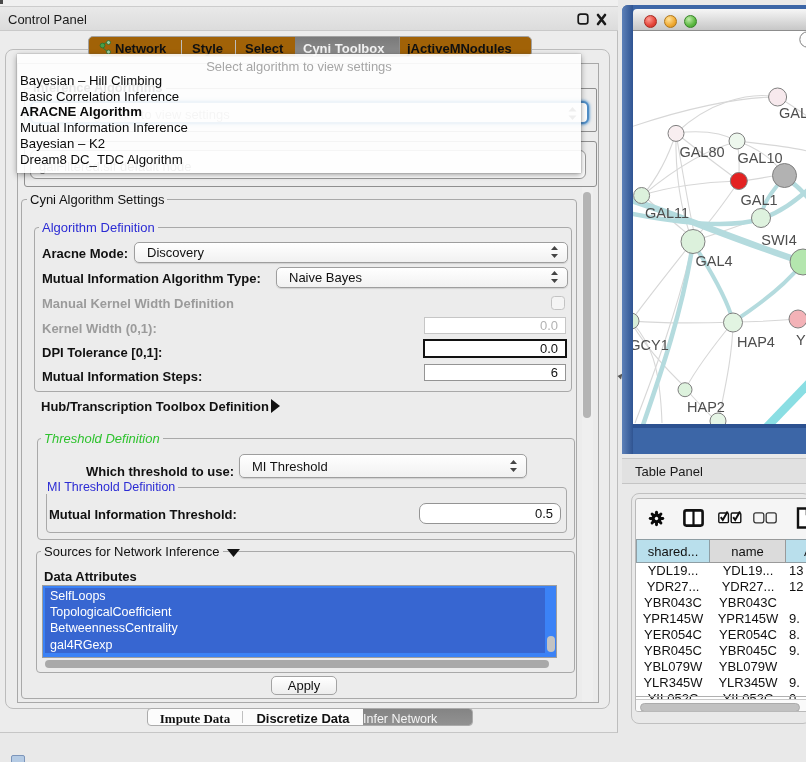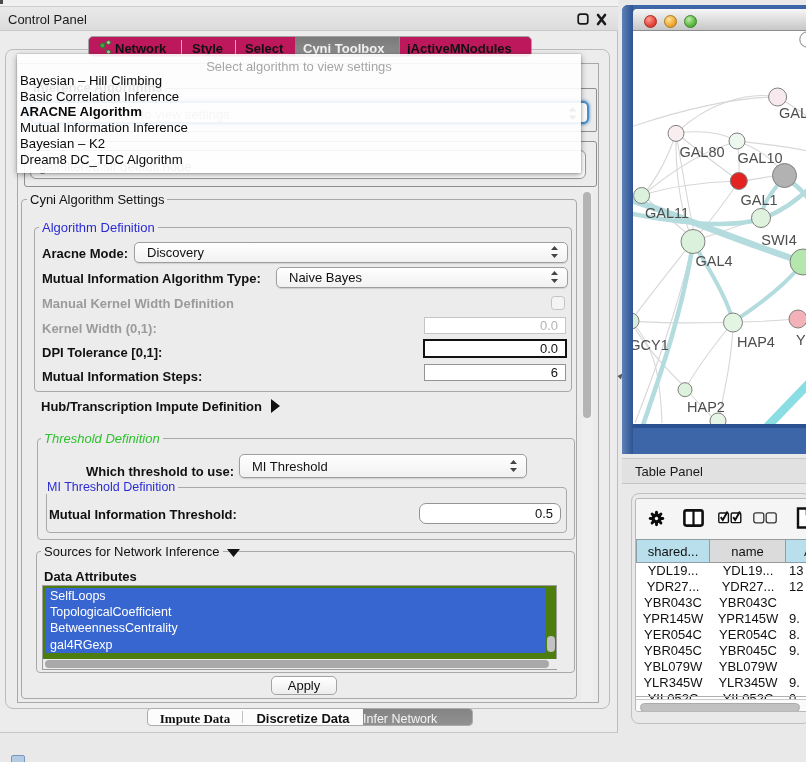--- a/index.html
+++ b/index.html
@@ -27,21 +27,21 @@
 <div class="abs" style="left:8px;top:12px;font-size:13px;color:#1a1a1a;">Control Panel</div>
 <div class="abs" style="left:0;top:0;width:3px;height:4px;background:#4a4a4a;"></div>
 
 <svg class="abs" style="left:577px;top:13px;" width="32" height="13" viewBox="0 0 32 13">
  <rect x="1.2" y="1.2" width="9.6" height="9.6" rx="2.4" fill="none" stroke="#1a1a1a" stroke-width="1.7"></rect>
  <path d="M21 2 L28 11 M28 2 L21 11" stroke="#1a1a1a" stroke-width="2.6" stroke-linecap="round"></path>
 </svg>
 
 <div class="abs" style="left:5px;top:49px;width:605px;height:660px;border:1px solid #bcbcbc;border-radius:8px;background:#ececec;box-sizing:border-box;"></div>
 
-<div class="abs" style="left:88px;top:36px;width:444px;height:21px;border:1px solid #a2a2a2;border-radius:5px;background:#be185d;box-sizing:border-box;overflow:hidden;">
+<div class="abs" style="left:88px;top:36px;width:444px;height:21px;border:1px solid #a2a2a2;border-radius:5px;background:#a16207;box-sizing:border-box;overflow:hidden;">
  <div class="abs" style="left:206px;top:0;width:104px;height:21px;background:linear-gradient(#7a7a7a,#909090);"></div>
  <div class="abs" style="left:92px;top:3px;width:1px;height:15px;background:#bdbdbd;"></div>
  <div class="abs" style="left:146px;top:3px;width:1px;height:15px;background:#bdbdbd;"></div>
  <div class="abs" style="left:310px;top:0;width:1px;height:21px;background:#8f8f8f;"></div>
  <svg class="abs" style="left:10px;top:3px;" width="13" height="15" viewBox="0 0 13 15">
   <path d="M4 4 L9 2 M4 8 L9 12" stroke="#2f7d32" stroke-width="1"></path>
   <circle cx="3.5" cy="5.5" r="2.4" fill="#46a049" stroke="#2a6e2d" stroke-width="0.8"></circle>
   <circle cx="9.5" cy="2.5" r="2" fill="#9ccc9e" stroke="#2a6e2d" stroke-width="0.8"></circle>
   <circle cx="9.5" cy="12" r="2" fill="#9ccc9e" stroke="#2a6e2d" stroke-width="0.8"></circle>
  </svg>
@@ -100,21 +100,21 @@
 
 <div class="lbl" style="left:42px;top:321px;color:#9b9b9b;">Kernel Width (0,1):</div>
 <div class="tfield" style="left:424px;top:317px;width:142px;height:17px;border-color:#c6c6c6;color:#b3b3b3;box-sizing:border-box;">0.0</div>
 
 <div class="lbl" style="left:42px;top:345px;">DPI Tolerance [0,1]:</div>
 <div class="tfield" style="left:423px;top:339px;width:144px;height:19px;border:2px solid #111;box-sizing:border-box;">0.0</div>
 
 <div class="lbl" style="left:42px;top:369px;">Mutual Information Steps:</div>
 <div class="tfield" style="left:424px;top:364px;width:142px;height:17px;border-color:#949494;box-sizing:border-box;">6</div>
 
-<div class="lbl" style="left:41px;top:399px;font-size:13px;">Hub/Transcription Impute Definition</div>
+<div class="lbl" style="left:41px;top:399px;font-size:13px;">Hub/Transcription Toolbox Definition</div>
 <svg class="abs" style="left:270px;top:399px;" width="11" height="14" viewBox="0 0 11 14">
       <path d="M1 0 L10 7 L1 14 Z" fill="#111"></path>
     </svg>
 
 <div class="fs" style="left:37px;top:438px;width:536px;height:100px;"></div>
 <div class="leg" style="left:41px;top:432px;color:#2ec22e;font-style:italic;">Threshold Definition</div>
 
 <div class="lbl" style="left:0;width:234px;text-align:right;top:464px;">Which threshold to use:</div>
 <div class="combo" style="left:239px;top:454px;width:286px;height:22px;">
  <span class="ctext">MI Threshold</span>
@@ -129,21 +129,21 @@
 <div class="lbl" style="left:49px;top:507px;">Mutual Information Threshold:</div>
 <div class="tfield" style="left:419px;top:503px;width:142px;height:21px;border-color:#949494;box-sizing:border-box;border-radius:7px;">0.5</div>
 
 <div class="fs" style="left:36px;top:551px;width:537px;height:120px;"></div>
 <div class="leg" style="left:41px;top:545px;color:#111;">Sources for Network Inference</div>
 <svg class="abs" style="left:227px;top:548px;" width="13" height="9" viewBox="0 0 13 9">
       <path d="M0 1 L13 1 L6.5 9 Z" fill="#111"></path>
     </svg>
 
 <div class="lbl" style="left:44px;top:569px;">Data Attributes</div>
-<div class="abs" style="left:42px;top:585px;width:515px;height:85px;border:1px solid #9e9e9e;background:#4d7c0f;box-sizing:border-box;overflow:hidden;">
+<div class="abs" style="left:42px;top:585px;width:515px;height:73px;border:1px solid #9e9e9e;background:#3b82f6;box-sizing:border-box;overflow:hidden;">
  <div class="abs" style="left:2px;top:2px;width:500px;height:64.8px;background:#3766d1;"></div>
  <div class="abs" style="left:7px;top:2px;width:490px;font-size:12.5px;line-height:16.2px;color:#fff;">SelfLoops<br>TopologicalCoefficient<br>BetweennessCentrality<br>gal4RGexp</div>
  <div class="abs" style="left:504px;top:50px;width:8px;height:16px;background:#c3c3c3;border-radius:4px;"></div>
 </div>
 <div class="abs" style="left:43px;top:659px;width:514px;height:10px;background:#ececec;"></div>
 <div class="abs" style="left:45px;top:660px;width:504px;height:8px;background:#a9a9a9;border-radius:4px;"></div>
 
 <div class="abs" style="left:271px;top:676px;width:66px;height:19px;border:1px solid #a3a3a3;border-radius:5px;background:linear-gradient(#ffffff,#ededed);box-sizing:border-box;text-align:center;font-size:13px;line-height:17px;color:#111;">Apply</div>
 
 <div class="abs" style="left:147px;top:708px;width:326px;height:18px;border:1px solid #ababab;border-radius:4px;background:#fcfcfc;box-sizing:border-box;overflow:hidden;">

